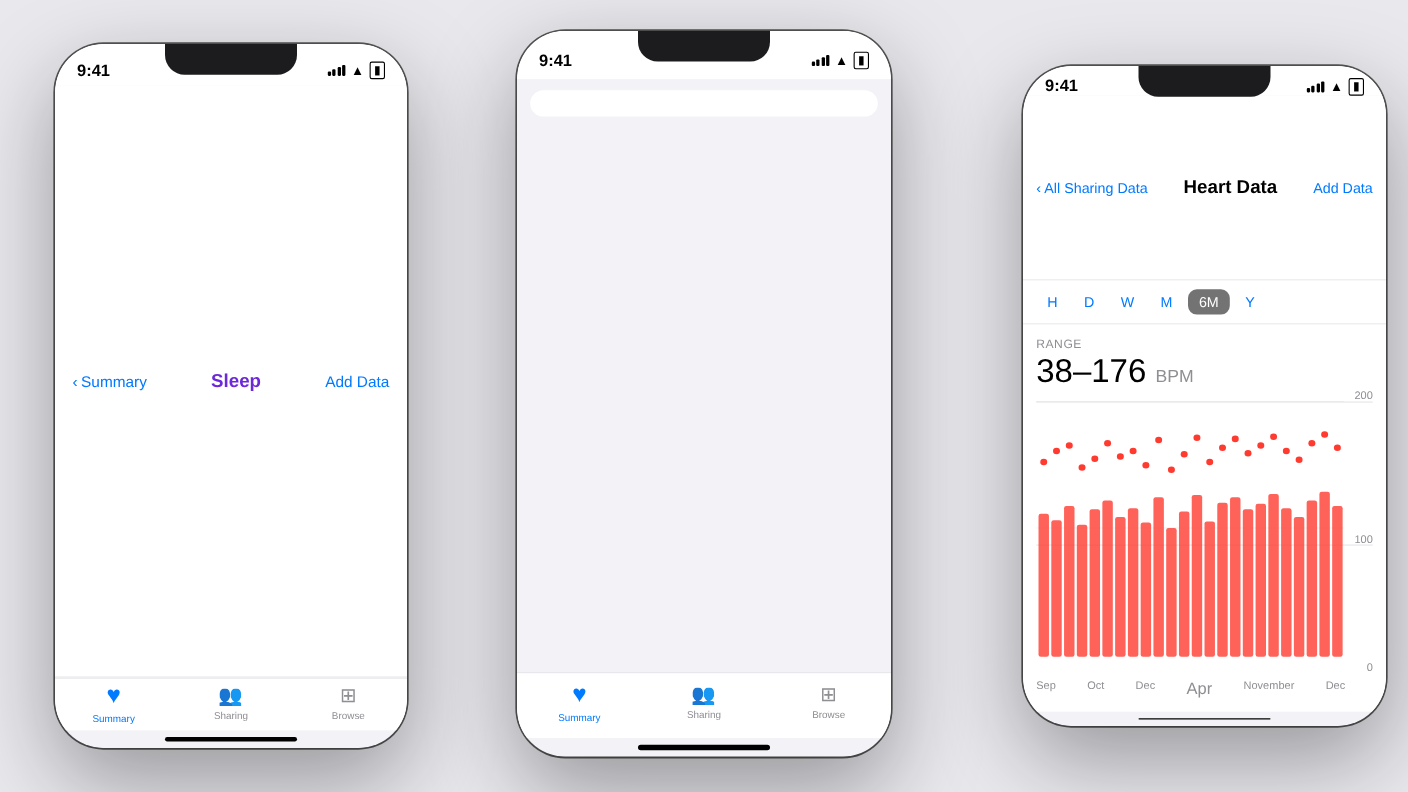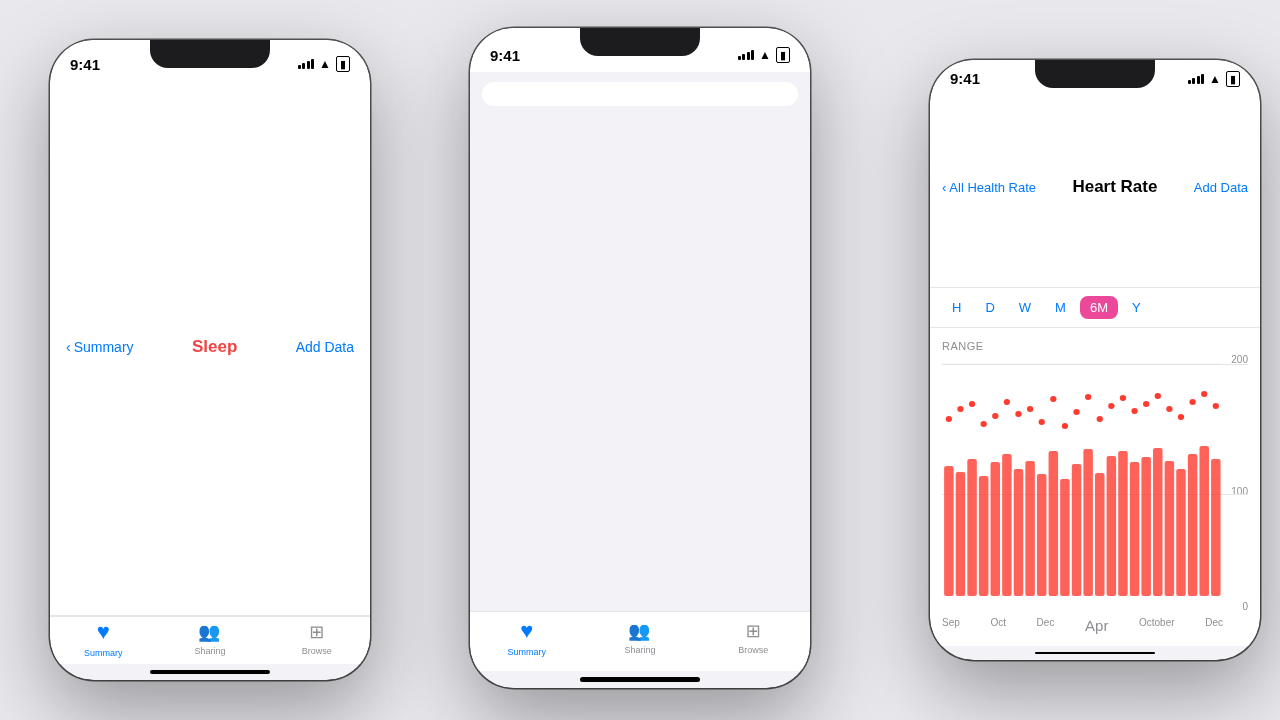--- a/index.html
+++ b/index.html
@@ -106,21 +106,21 @@
     .phone-left .nav-bar .back-btn {
       color: #007aff;
       font-size: 14px;
       display: flex;
       align-items: center;
       gap: 3px;
     }
     .phone-left .nav-bar .nav-title {
       font-size: 17px;
       font-weight: 600;
-      color: #ef4444;
+      color: #6d28d9;
       text-align: center;
     }
     .phone-left .nav-bar .add-data {
       color: #007aff;
       font-size: 14px;
     }
 
     .phone-left .scroll-content {
       flex: 1;
       overflow: hidden;
@@ -247,21 +247,21 @@
     .time-filter-btn {
       padding: 4px 10px;
       border-radius: 6px;
       font-size: 13px;
       font-weight: 500;
       color: #007aff;
       background: transparent;
       border: none;
     }
     .time-filter-btn.active {
-      background: #ec4899;
+      background: #737373;
       color: white;
       border-radius: 8px;
     }
 
     .heart-rate-content {
       background: white;
       flex: 1;
       padding: 12px;
     }
     .range-label {
@@ -455,37 +455,41 @@
           <span style="height:10px;background:#000;width:3px;border-radius:1px;display:inline-block"></span>
         </div>
         <span class="wifi-icon">▲</span>
         <span style="font-size:11px;border:1.5px solid #000;border-radius:2px;padding:0 3px;line-height:14px;">▮</span>
       </div>
     </div>
 
     <div class="phone-right nav-bar-right">
       <div class="back-section">
         <span>‹</span>
-        <span>All Health Rate</span>
-      </div>
-      <span class="hr-title">Heart Rate</span>
+        <span>All Sharing Data</span>
+      </div>
+      <span class="hr-title">Heart Data</span>
       <span class="add-data-right">Add Data</span>
     </div>
 
     <div class="time-filter-bar">
       <button class="time-filter-btn">H</button>
       <button class="time-filter-btn">D</button>
       <button class="time-filter-btn">W</button>
       <button class="time-filter-btn">M</button>
       <button class="time-filter-btn active">6M</button>
       <button class="time-filter-btn">Y</button>
     </div>
 
     <div class="heart-rate-content">
       <div class="range-label">RANGE</div>
+      <div class="bpm-range">
+        <span>38–176</span>
+        <span class="bpm-unit-sm">BPM</span>
+      </div>
 
       <div class="hr-chart">
 
         <div class="chart-y-label" style="top:0">200</div>
         <div class="chart-grid-line" style="top:10px"></div>
         <div class="chart-y-label" style="top:47%">100</div>
         <div class="chart-grid-line" style="top:50%"></div>
         <div class="chart-y-label" style="bottom:22px">0</div>
 
         <svg width="100%" height="250" viewBox="0 0 290 250" preserveAspectRatio="none" style="position:absolute;left:0;top:0;right:25px;bottom:20px">
@@ -564,21 +568,21 @@
 
           <rect x="255" y="105" width="9" height="137" rx="2" fill="#ff3b30" opacity="0.8"></rect>
           <circle cx="259.5" cy="52" r="3" fill="#ff3b30"></circle>
         </svg>
 
         <div style="position:absolute;bottom:0;left:0;right:25px;display:flex;justify-content:space-between">
           <span style="font-size:10px;color:#8e8e93">Sep</span>
           <span style="font-size:10px;color:#8e8e93">Oct</span>
           <span style="font-size:10px;color:#8e8e93">Dec</span>
           <span style="font-size:15px;color:#8e8e93">Apr</span>
-          <span style="font-size:10px;color:#8e8e93">October</span>
+          <span style="font-size:10px;color:#8e8e93">November</span>
           <span style="font-size:10px;color:#8e8e93">Dec</span>
         </div>
       </div>
 
     </div>
 
     <div class="home-indicator"></div>
   </div>
 </div>
 

